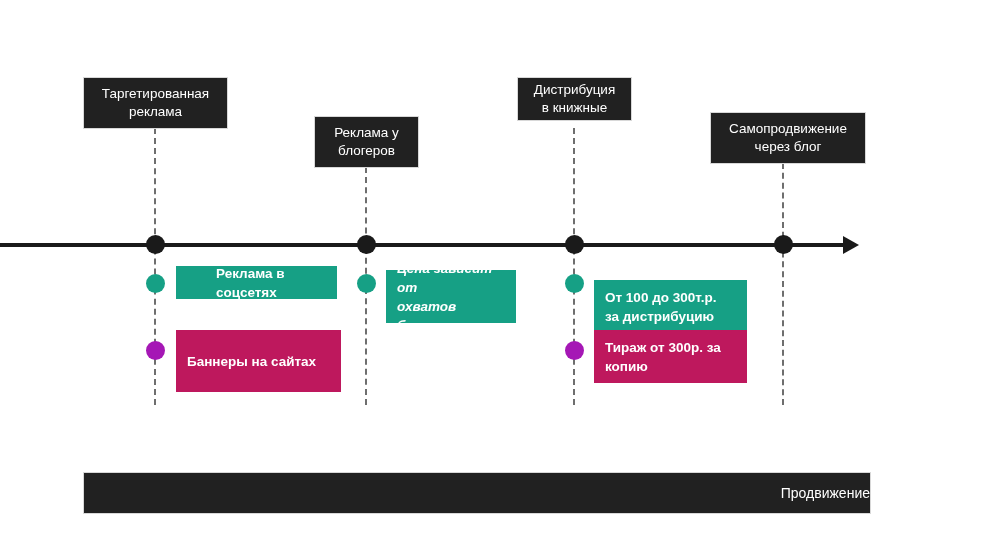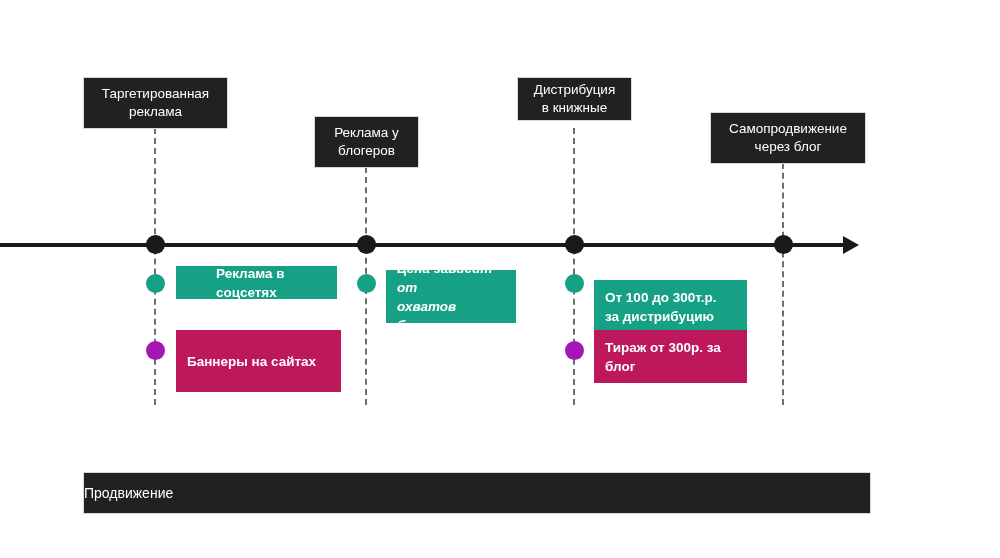--- a/index.html
+++ b/index.html
@@ -109,21 +109,21 @@
     position: absolute;
     left: 84px;
     top: 473px;
     width: 786px;
     height: 40px;
     background: #212121;
     color: #ffffff;
     font-size: 14px;
     display: flex;
     align-items: center;
-    justify-content: flex-start;
+    justify-content: flex-end;
     box-shadow: 0 0 0 1px #d8d8d8;
   }
 </style>
 </head>
 <body>
 
 <div id="canvas">
 
   <div class="axis-line"></div>
   <div class="axis-arrow"></div>
@@ -176,21 +176,21 @@
       <div class="info-box teal" style="left: 594px; top: 280px; width: 153px; height: 53px;">
         <div>
           <span class="txt">От 100 до 300т.р.</span>
           <span class="txt">за дистрибуцию</span>
         </div>
       </div>
       <div class="info-dot purple" style="left: 574px; top: 341px;"></div>
       <div class="info-box purple" style="left: 594px; top: 330px; width: 153px; height: 53px;">
         <div>
           <span class="txt">Тираж от 300р. за</span>
-          <span class="txt">блог</span>
+          <span class="txt">копию</span>
         </div>
       </div>
       <div class="dashed" style="left: 783px; top: 163px; height: 242px;"></div>
       <div class="milestone-box" style="left: 711px; top: 113px; width: 154px; height: 50px;">
         <div>
           <div>Самопродвижение</div>
           <div>через блог</div>
         </div>
       </div>
       <div class="axis-dot" style="left: 783px;"></div>

